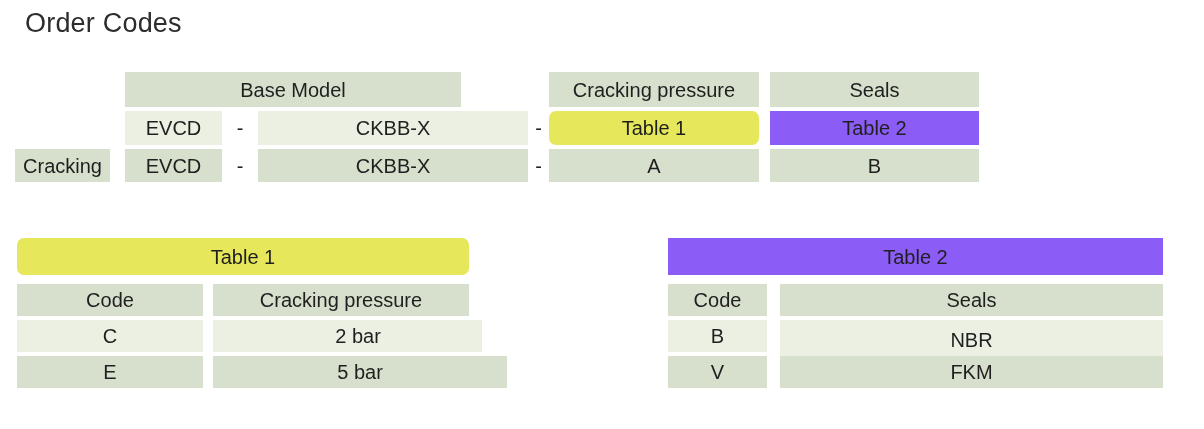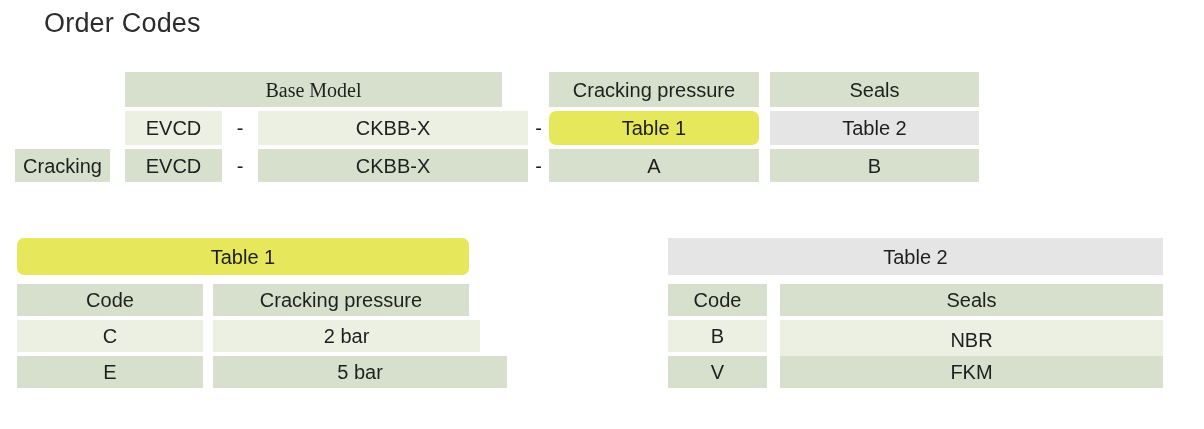--- a/index.html
+++ b/index.html
@@ -13,45 +13,44 @@
     overflow: hidden;
   }
   .title {
     position: absolute;
     left: 25px;
     top: 8px;
     font-size: 27px;
     font-weight: 400;
     color: #2d2d2d;
     letter-spacing: 0.2px;
-    margin-left: 19px;
   }
   .cell {
     position: absolute;
     display: flex;
     align-items: center;
     justify-content: center;
     font-size: 20px;
     line-height: 1;
     white-space: nowrap;
   }
   .med    { background: #d7e0cc; }
   .light  { background: #ebf0e2; }
   .yellow { background: #e6e75a; border-radius: 7px; }
-  .blue   { background: #e5e5e5; }
+  .blue   { background: #8b5cf6; }
   .sep    { background: #ffffff; }
 </style>
 </head>
 <body>
 
 <div class="canvas">
 
   <div class="title">Order Codes</div>
 
-  <div class="cell med" style="left:125px; top:72px; width:377px; height:35px;font-family:Liberation Serif, serif;">Base Model</div>
+  <div class="cell med" style="left:125px; top:72px; width:336px; height:35px;">Base Model</div>
   <div class="cell med" style="left:549px; top:72px; width:210px; height:35px;">Cracking pressure</div>
   <div class="cell med" style="left:770px; top:72px; width:209px; height:35px;">Seals</div>
 
   <div class="cell light" style="left:125px; top:111px; width:97px; height:34px;">EVCD</div>
   <div class="cell sep" style="left:222px; top:111px; width:36px; height:34px;">-</div>
   <div class="cell light" style="left:258px; top:111px; width:270px; height:34px;">CKBB-X</div>
   <div class="cell sep" style="left:528px; top:111px; width:21px; height:34px;">-</div>
   <div class="cell yellow" style="left:549px; top:111px; width:210px; height:34px;">Table 1</div>
   <div class="cell blue" style="left:770px; top:111px; width:209px; height:34px;">Table 2</div>
 
@@ -61,21 +60,21 @@
   <div class="cell med" style="left:258px; top:149px; width:270px; height:33px;">CKBB-X</div>
   <div class="cell sep" style="left:528px; top:149px; width:21px; height:33px;">-</div>
   <div class="cell med" style="left:549px; top:149px; width:210px; height:33px;">A</div>
   <div class="cell med" style="left:770px; top:149px; width:209px; height:33px;">B</div>
 
   <div class="cell yellow" style="left:17px; top:238px; width:452px; height:37px;">Table 1</div>
   <div class="cell med" style="left:17px; top:284px; width:186px; height:32px;">Code</div>
   <div class="cell med" style="left:213px; top:284px; width:256px; height:32px;">Cracking pressure</div>
 
   <div class="cell light" style="left:17px; top:320px; width:186px; height:32px;">C</div>
-  <div class="cell light" style="left:213px; top:320px; width:267px; height:32px;">2 bar</div>
+  <div class="cell light" style="left:213px; top:320px; width:248px; height:32px;padding-left:21px;">2 bar</div>
 
   <div class="cell med" style="left:17px; top:356px; width:186px; height:32px;">E</div>
   <div class="cell med" style="left:213px; top:356px; width:294px; height:32px;">5 bar</div>
 
   <div class="cell blue" style="left:668px; top:238px; width:495px; height:37px;">Table 2</div>
   <div class="cell med" style="left:668px; top:284px; width:99px; height:32px;">Code</div>
   <div class="cell med" style="left:780px; top:284px; width:383px; height:32px;">Seals</div>
 
   <div class="cell light" style="left:668px; top:320px; width:99px; height:32px;">B</div>
   <div class="cell light" style="left:780px; top:320px; width:383px; height:40px;">NBR</div>

